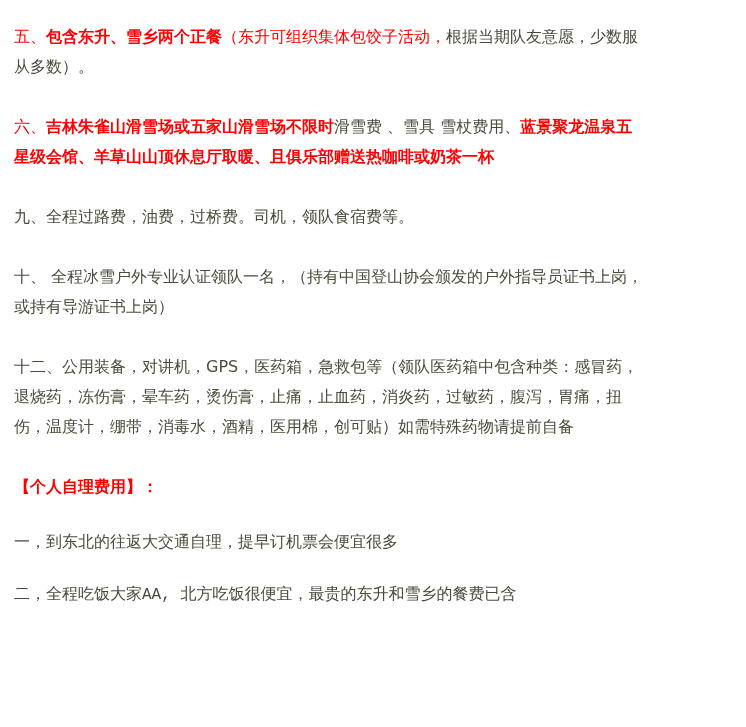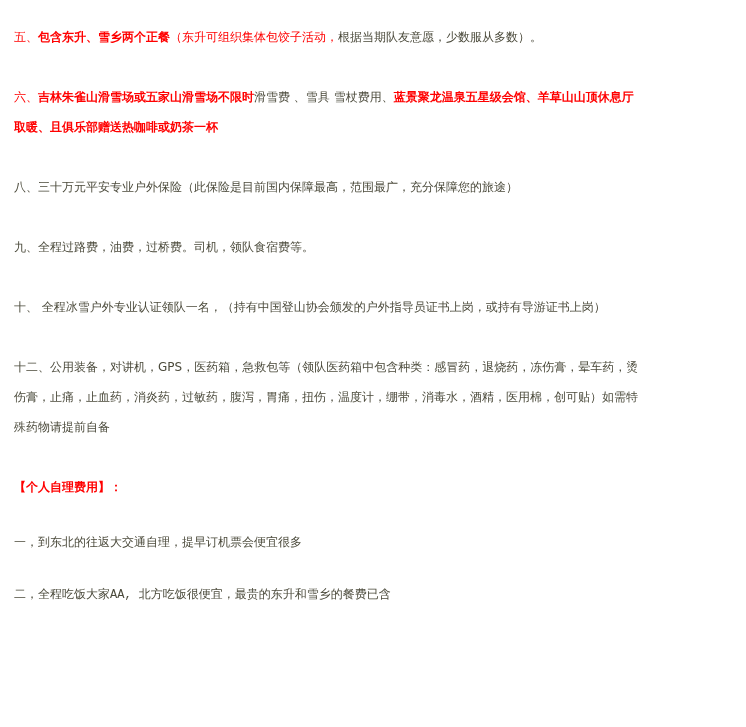--- a/index.html
+++ b/index.html
@@ -10,21 +10,21 @@
   body {
     width: 746px;
     height: 727px;
     overflow: hidden;
     font-family: "DejaVu Sans", "Liberation Sans", sans-serif;
   }
   .doc {
     box-sizing: border-box;
     width: 656px;
     padding: 22px 12px 0 14px;
-    font-size: 12px;
+    font-size: 16px;
     line-height: 30px;
   }
   .doc p {
     margin: 0 0 30px 0;
     word-break: break-all;
   }
   .seg-normal   { color: #4b4a3b; }
   .seg-red      { color: #ff0000; }
   .seg-red-bold { color: #ff0000; font-weight: bold; }
   p.self-pay-header { margin-top: 12px; margin-bottom: 26px; }
@@ -38,23 +38,20 @@
 
   <p>
     <span class="seg-red">五、</span><span class="seg-red-bold">包含东升、雪乡两个正餐</span><span class="seg-red">（东升可组织集体包饺子活动，</span><span class="seg-normal">根据当期队友意愿，少数服从多数）。</span>
   </p>
 
   <p>
     <span class="seg-red">六、</span><span class="seg-red-bold">吉林朱雀山滑雪场或五家山滑雪场不限时</span><span class="seg-normal">滑雪费 、雪具 雪杖费用、</span><span class="seg-red-bold">蓝景聚龙温泉五星级会馆、羊草山山顶休息厅取暖、且俱乐部赠送热咖啡或奶茶一杯</span>
   </p>
 
 
-  <p>
-    <span class="seg-normal">八、三十万元平安专业户外保险（此保险是目前国内保障最高，范围最广，充分保障您的旅途）</span>
-  </p>
 
   <p>
     <span class="seg-normal">九、全程过路费，油费，过桥费。司机，领队食宿费等。</span>
   </p>
 
   <p>
     <span class="seg-normal">十、 全程冰雪户外专业认证领队一名，（持有中国登山协会颁发的户外指导员证书上岗，或持有导游证书上岗）</span>
   </p>
 
   <p>

